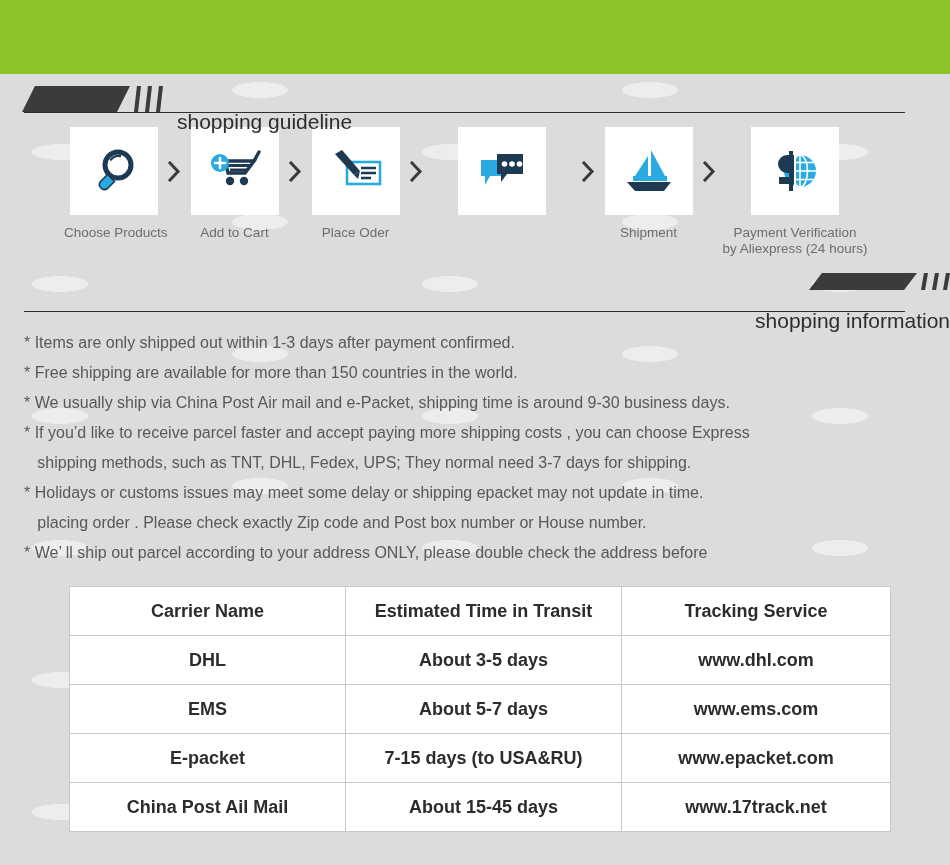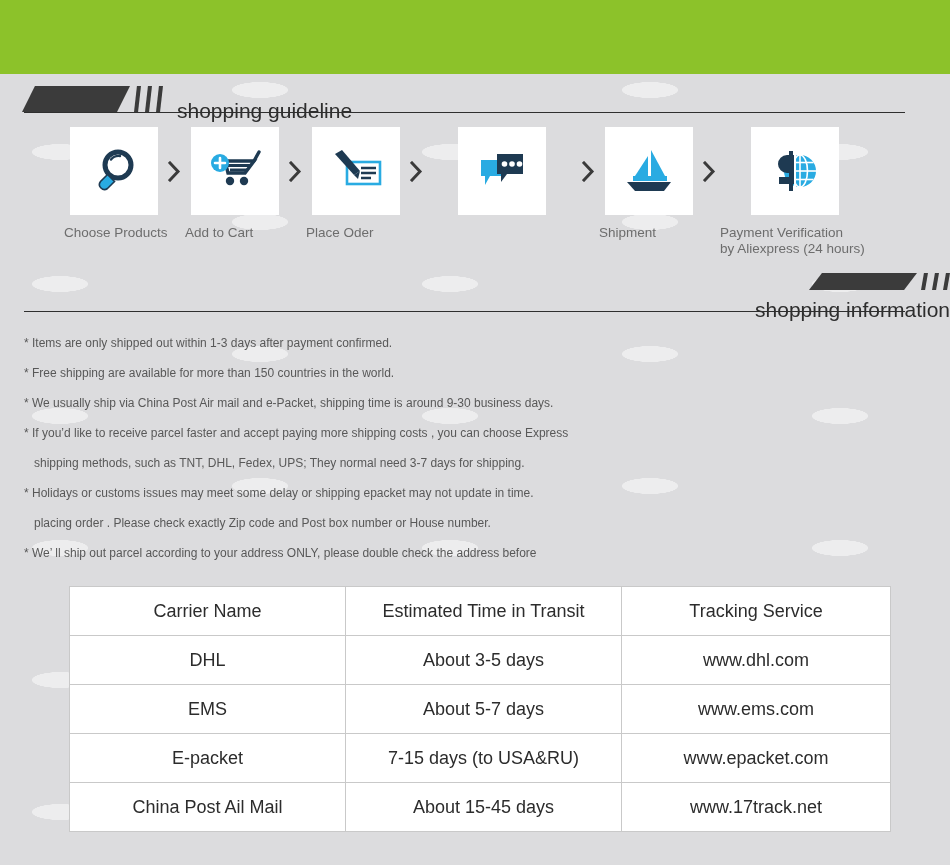--- a/index.html
+++ b/index.html
@@ -58,39 +58,39 @@
     background: #3b3b3b;
     margin-left: 4px;
     clip-path: polygon(42% 0, 100% 0, 58% 100%, 0 100%);
   }
   .section-title {
     font-size: 21px;
     color: #2d2d2d;
     margin-left: 14px;
     line-height: 1;
     position: relative;
-    top: 9px;
+    top: 20px;
     white-space: nowrap;
   }
   .head-rule {
     position: absolute;
     left: 24px;
     width: 881px;
     height: 1px;
     background: #2f2f2f;
   }
 
   
   .steps {
     display: flex;
     align-items: flex-start;
     margin-top: 14px;
     padding-left: 64px;
   }
-  .step { width: 99px; text-align: left; flex: 0 0 auto; }
+  .step { width: 99px; text-align: center; flex: 0 0 auto; }
   .step-box {
     width: 88px;
     height: 88px;
     background: #fff;
     margin: 0 auto;
     display: flex;
     align-items: center;
     justify-content: center;
   }
   .step-label {
@@ -111,39 +111,39 @@
     justify-content: center;
     color: #3a3a3a;
   }
 
   
   .info-list {
     margin-top: 16px;
     padding-left: 24px;
   }
   .info-line {
-    font-size: 12px;
+    font-size: 16px;
     color: #585858;
     line-height: 30px;
     white-space: pre;
   }
 
   
   .table-wrap { margin-top: 18px; padding-left: 69px; }
   table {
     border-collapse: collapse;
     width: 821px;
     background: #fff;
     table-layout: fixed;
   }
   table td, table th {
     border: 1px solid #c9c9c9;
     background: #fff;
     text-align: center;
-    font-weight: normal;
+    font-weight: bold;
     font-size: 18px;
     color: #2c2c2c;
     height: 49px;
     padding: 0 4px;
   }
   table th { font-size: 18px; }
   col.c1 { width: 276px; }
   col.c2 { width: 276px; }
   col.c3 { width: 269px; }
 </style>

